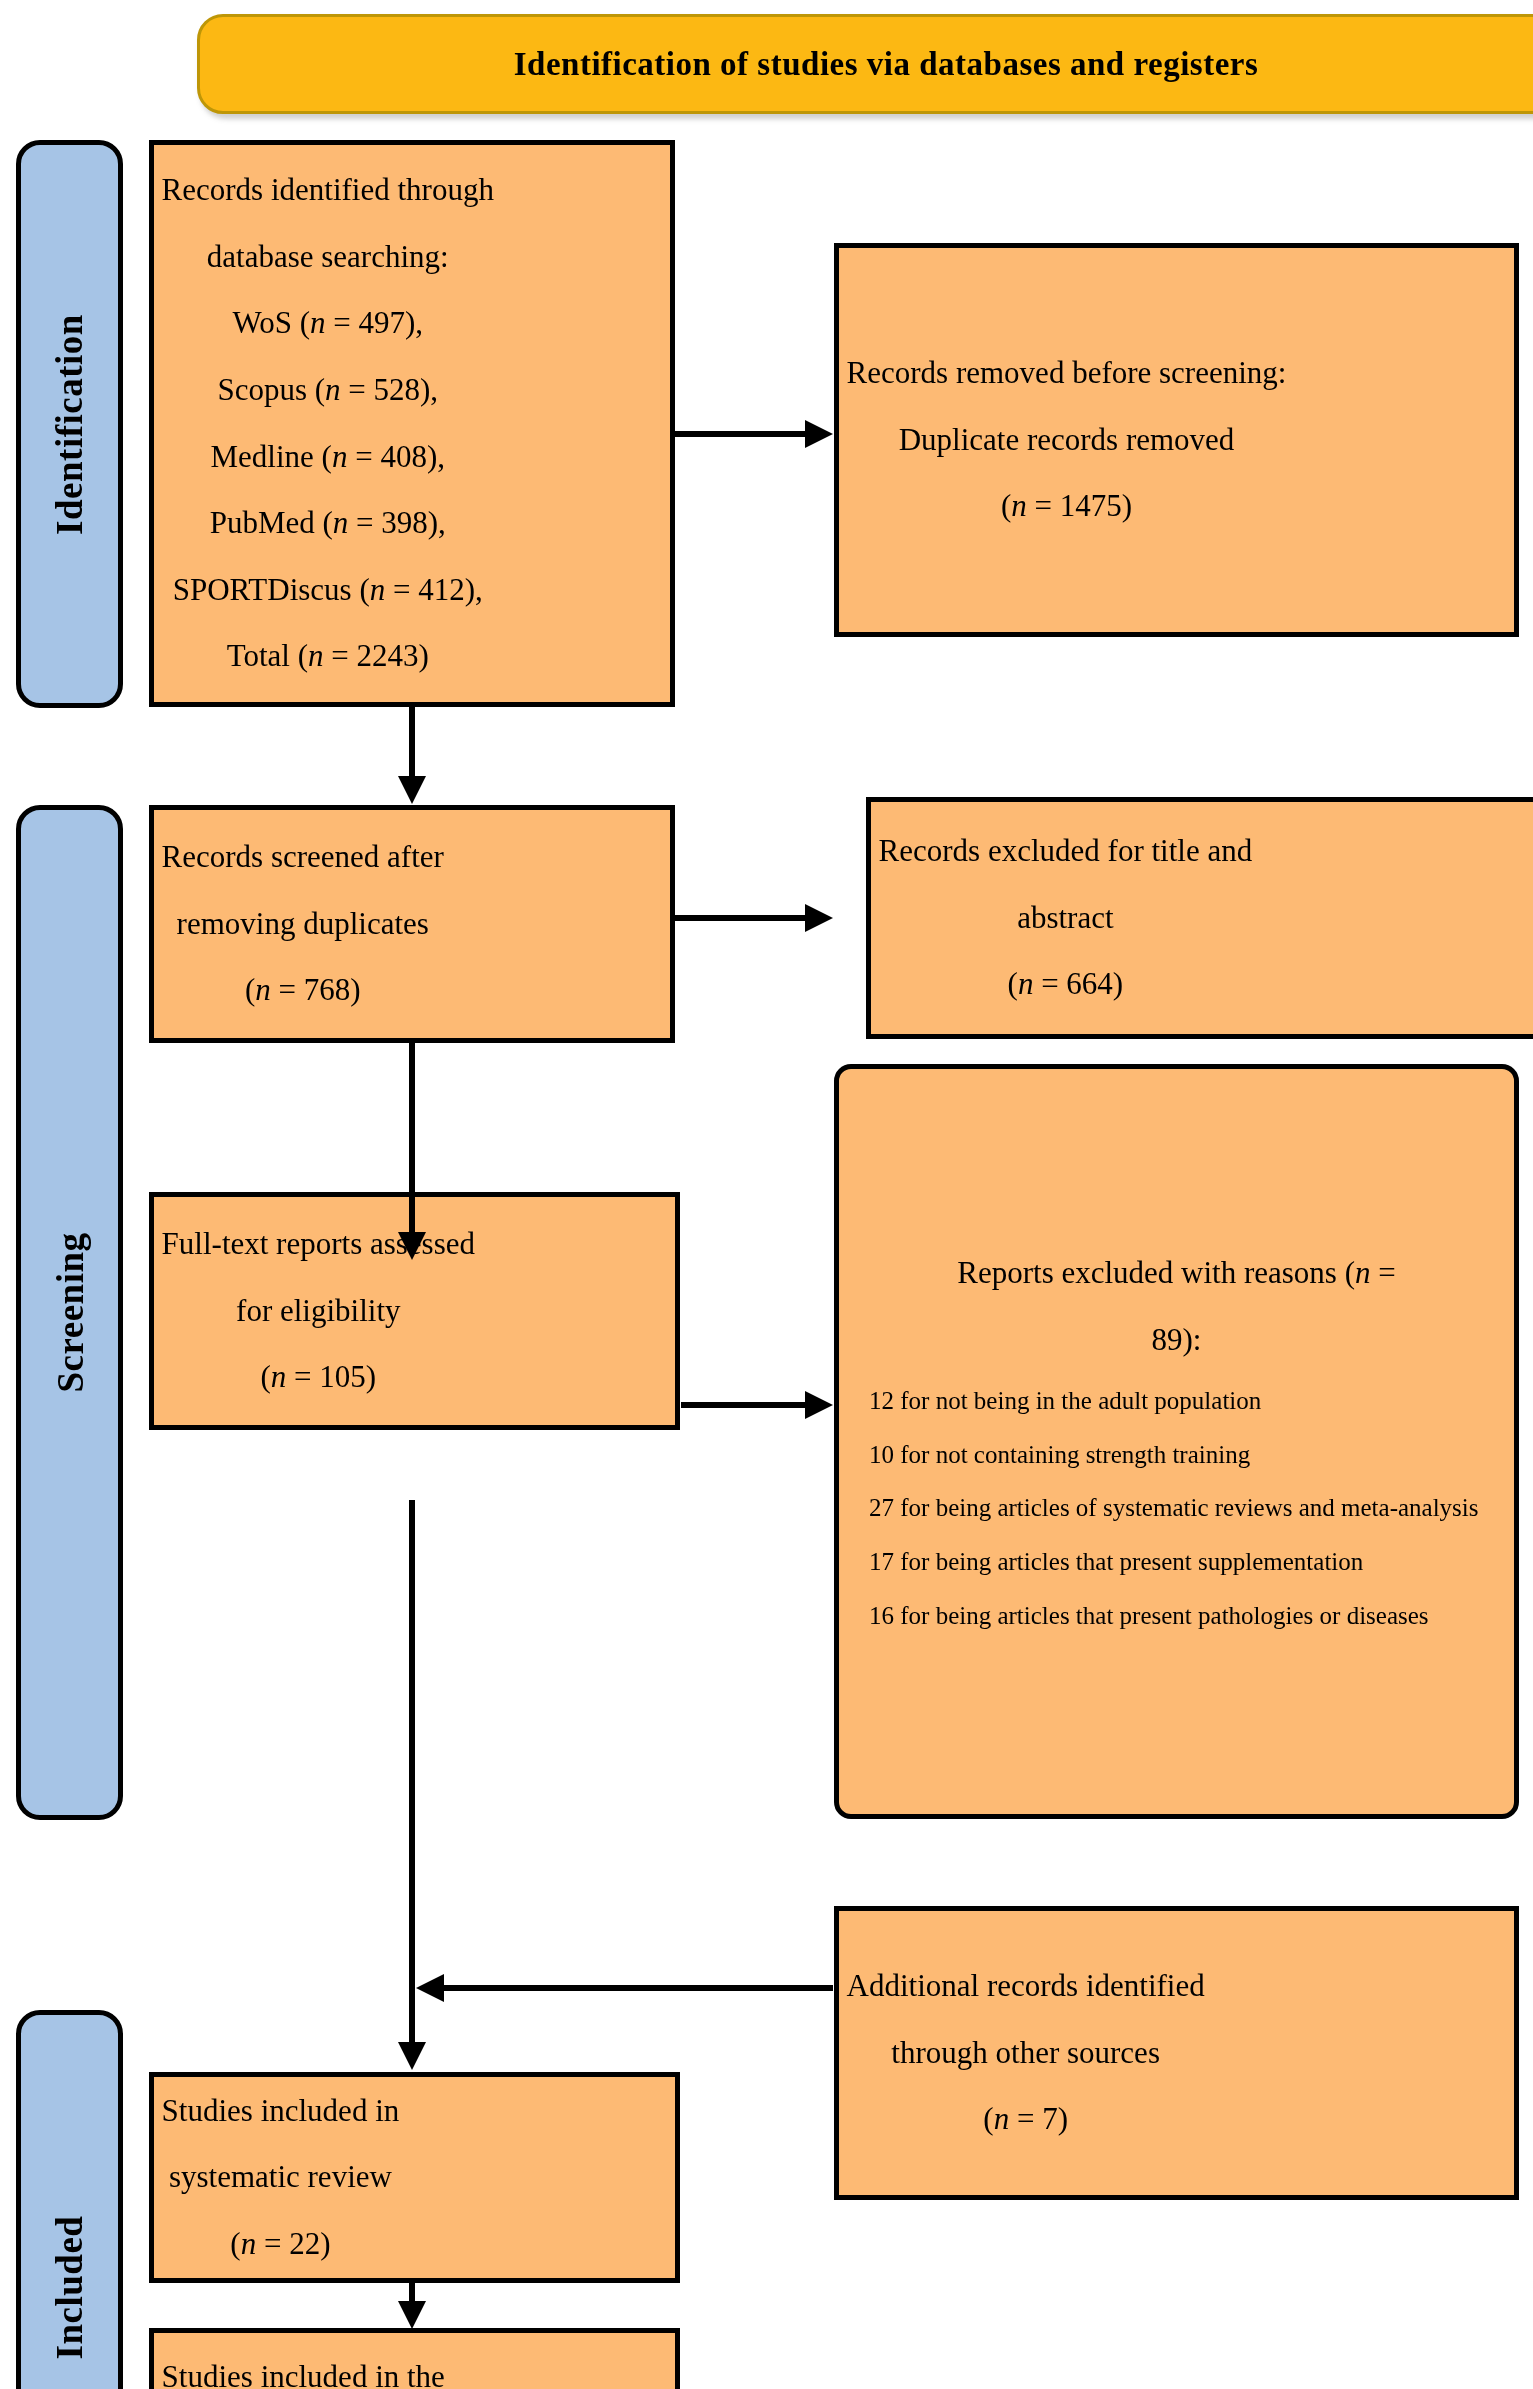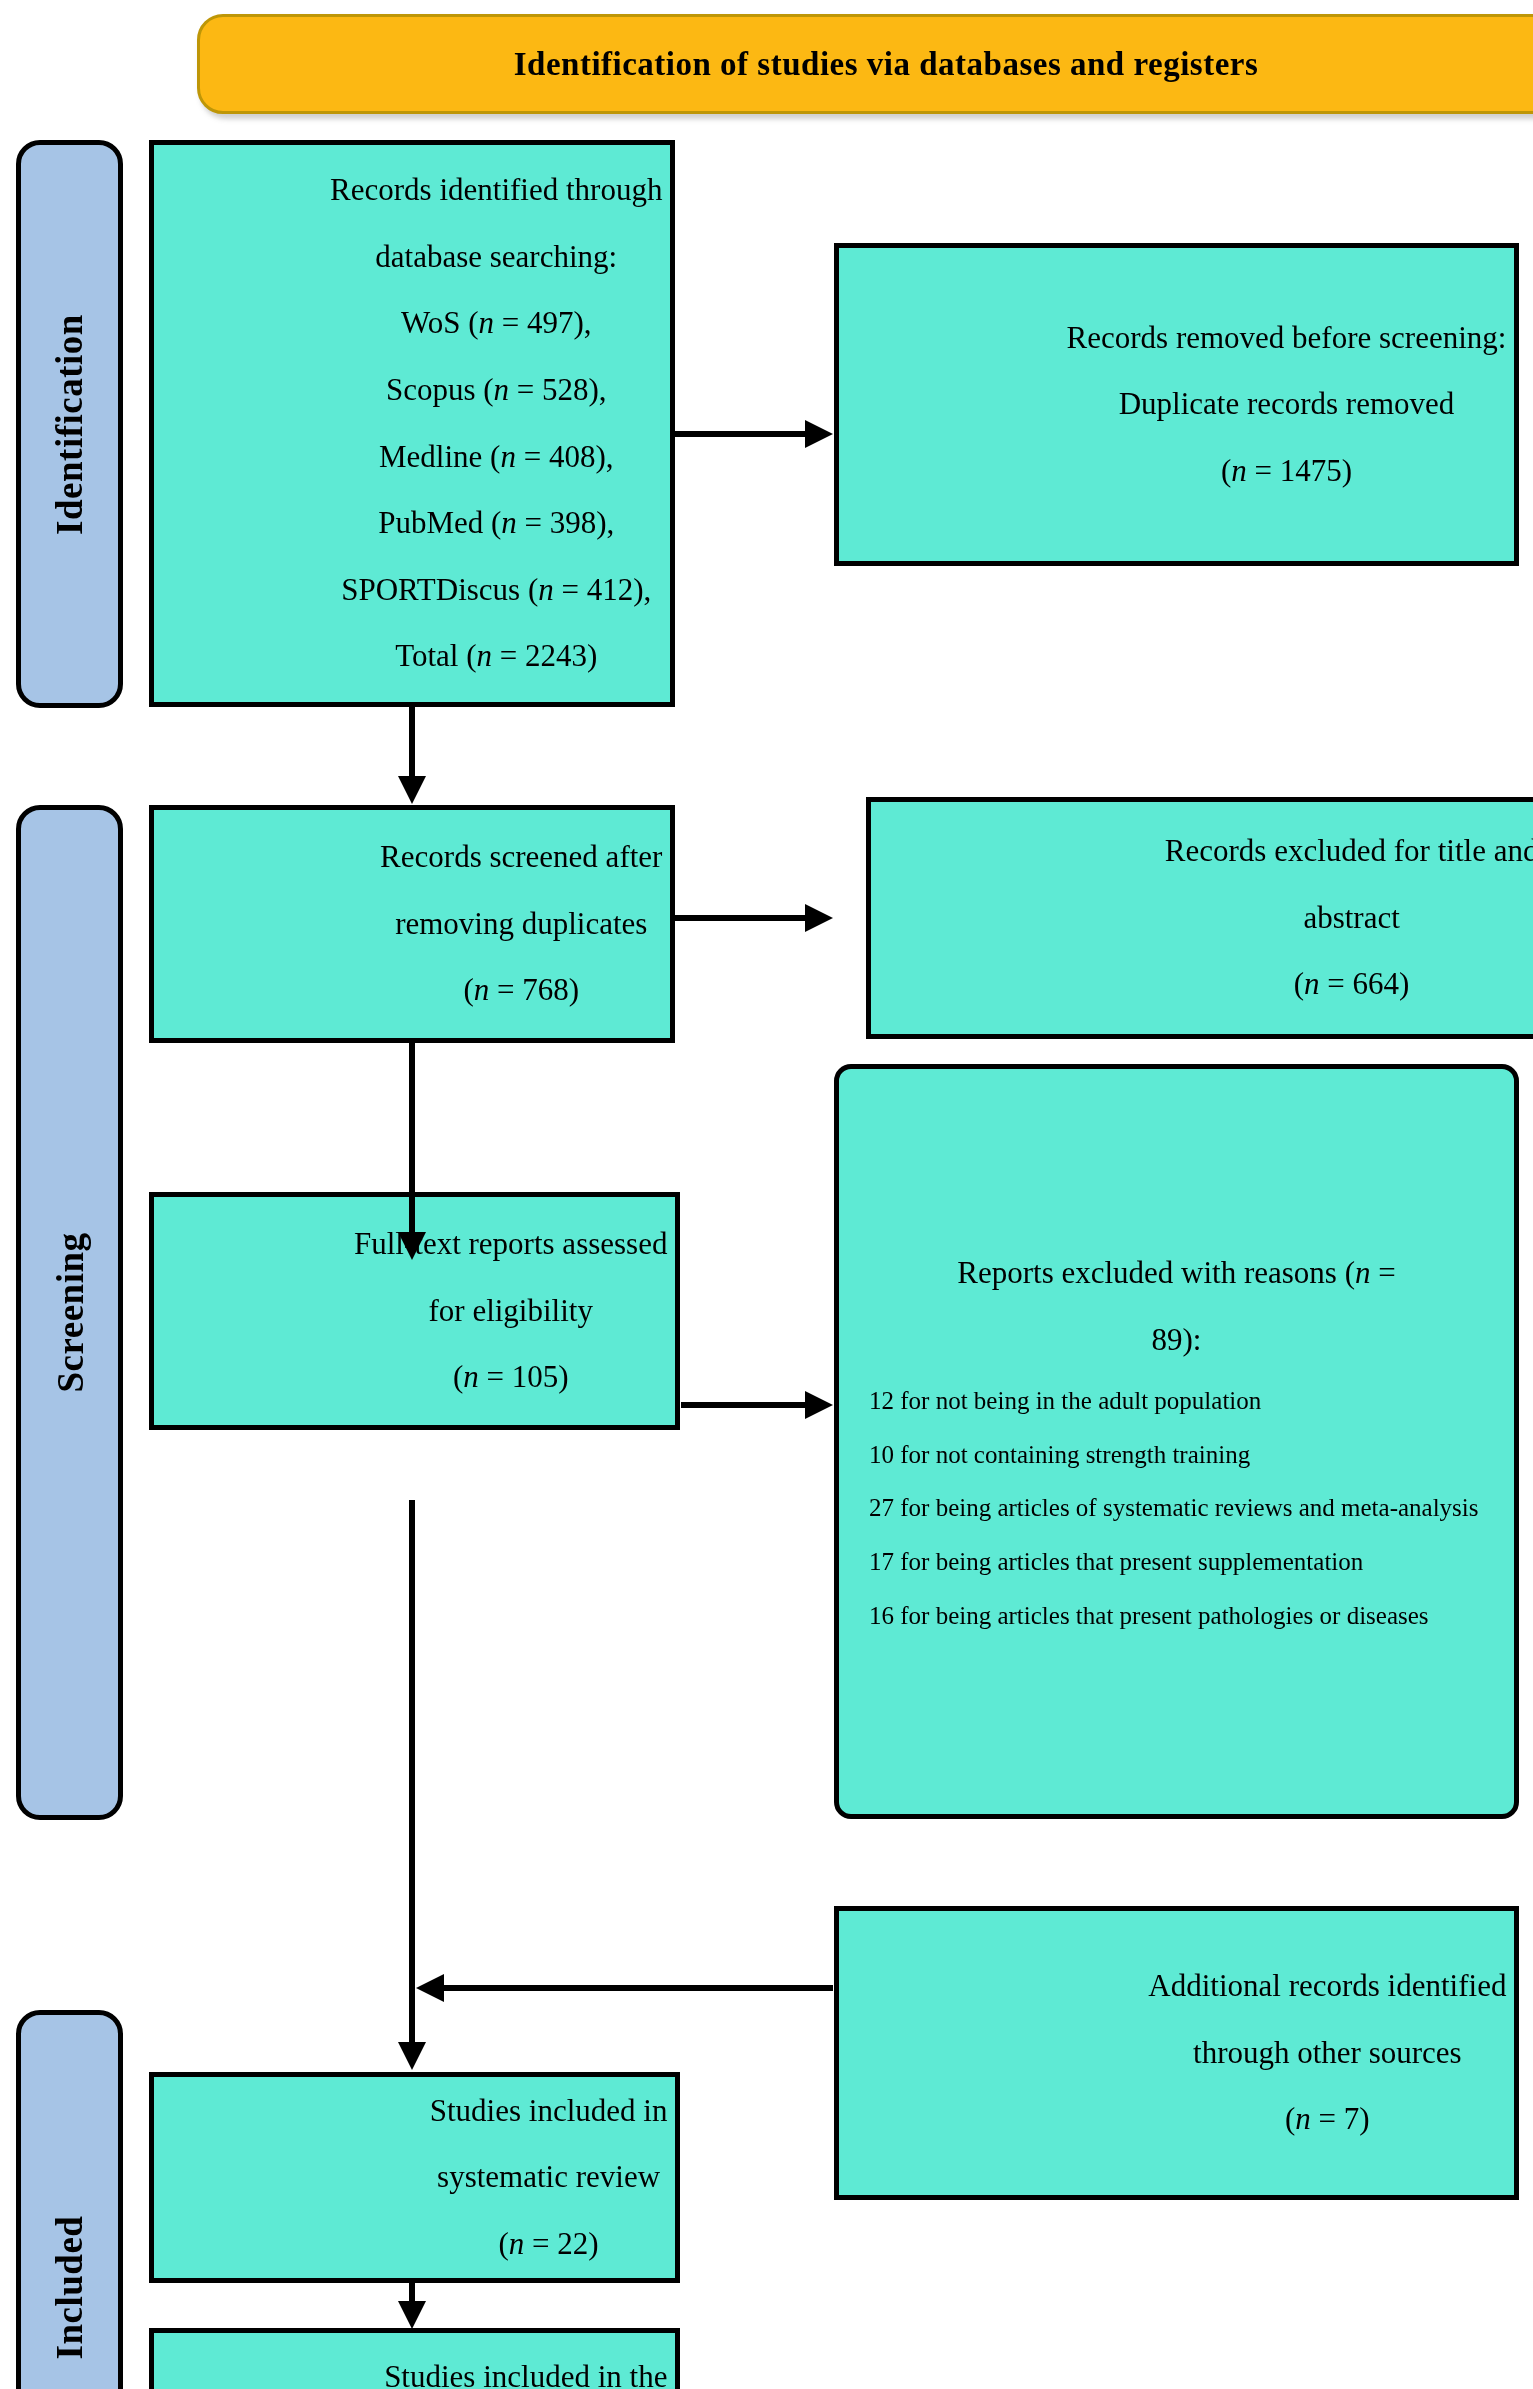--- a/index.html
+++ b/index.html
@@ -33,24 +33,24 @@
   }
   .stage-text {
     transform:rotate(-90deg);
     white-space:nowrap;
     font-size:37px; font-weight:600; letter-spacing:0.5px;
   }
 
   
   .box {
     position:absolute;
-    background:#5eead4;
+    background:#fdba74;
     border:5.7px solid #000;
     box-sizing:border-box;
-    display:flex; flex-direction:column; align-items:flex-end; justify-content:center;
+    display:flex; flex-direction:column; align-items:flex-start; justify-content:center;
     text-align:center;
   }
   .box-text { white-space:pre-line; font-size:31px; line-height:2.15; padding:0 7.6px; }
   .box i { font-style:italic; }
 
   .reasons-wrap { width:100%; box-sizing:border-box; padding:0 30px; }
   .reasons-header { text-align:center; white-space:pre-line; font-size:31px; line-height:2.15; margin:0; }
   .reason { margin:0; text-align:justify; text-justify:inter-word; font-size:25px; line-height:2.15; }
 
   
@@ -112,21 +112,21 @@
 systematic review
 (<i>n</i> = 22)</div>
   </div>
 
   <div class="box" style="left:149px; top:2328px; width:531px; height:232px;">
     <div class="box-text">Studies included in the
 Meta-analysis
 ( = 10)</div>
   </div>
 
-  <div class="box" style="left:834px; top:243px; width:685px; height:323px;">
+  <div class="box" style="left:834px; top:243px; width:685px; height:394px;">
     <div class="box-text">Records removed before screening:
 Duplicate records removed
 (<i>n</i> = 1475)</div>
   </div>
 
   <div class="box" style="left:834px; top:797px; width:685px; height:242px;margin-left:32px;">
     <div class="box-text">Records excluded for title and
 abstract
 (<i>n</i> = 664)</div>
   </div>

